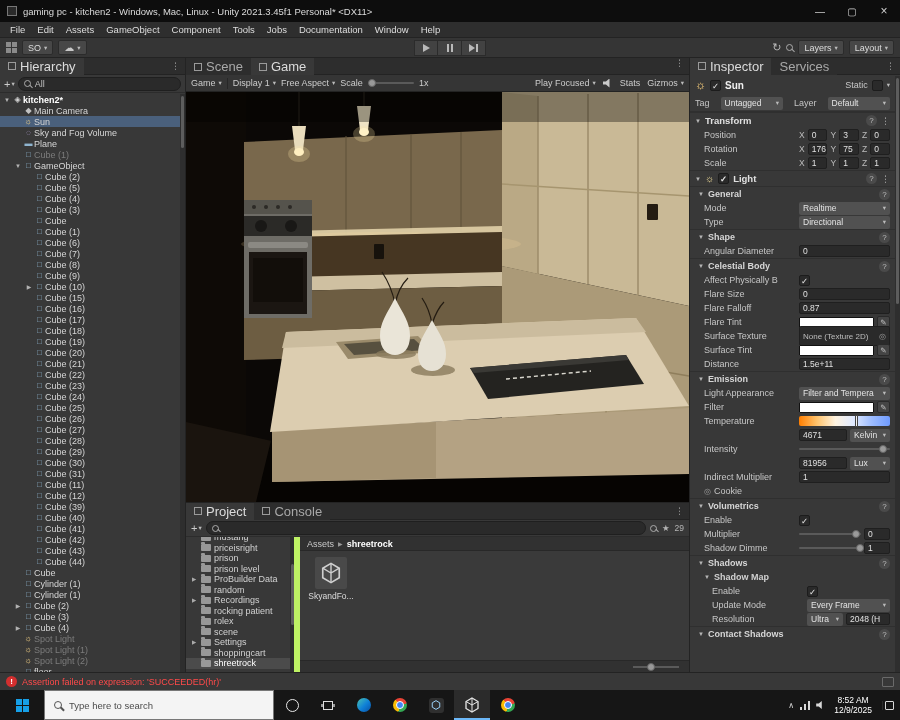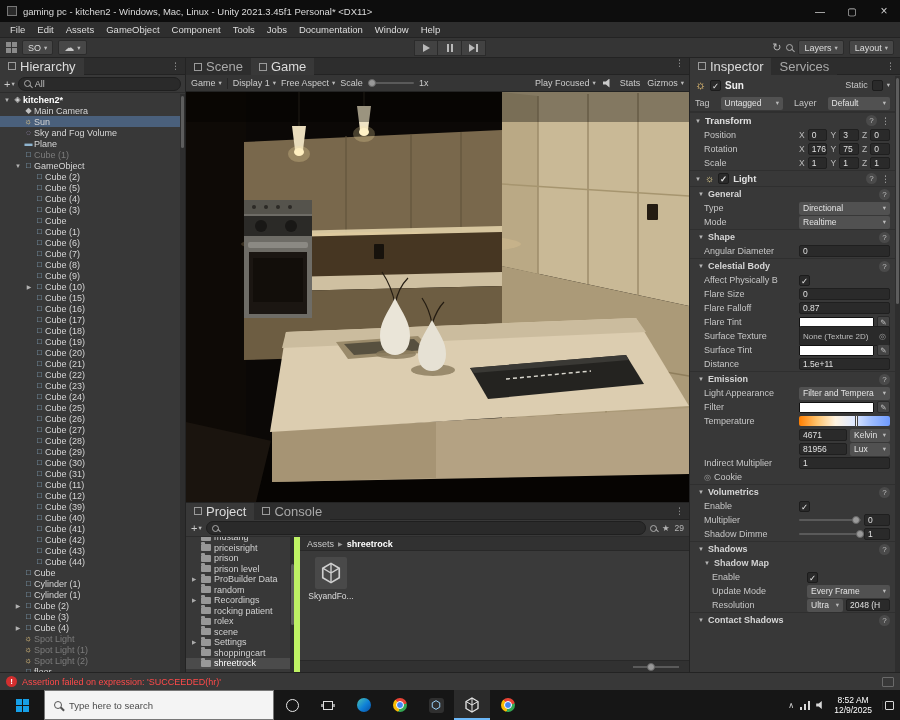--- a/index.html
+++ b/index.html
@@ -889,33 +889,33 @@
           <span class="help">?</span>
           <span class="kebab">⋮</span>
         </div>
         <div>
             <div class="isec-h">
               <span class="sarrow">▼</span>
               <span>General</span>
               <span class="help">?</span>
             </div>
             <div class="irow">
+              <span class="ilabel">Mode</span>
+              <div class="ictrl">
+                <div class="dd">
+                  <span class="ddv">Realtime</span>
+                  <span class="dar">▾</span>
+                </div>
+              </div>
+            </div>
+            <div class="irow">
               <span class="ilabel">Type</span>
               <div class="ictrl">
                 <div class="dd">
                   <span class="ddv">Directional</span>
-                  <span class="dar">▾</span>
-                </div>
-              </div>
-            </div>
-            <div class="irow">
-              <span class="ilabel">Mode</span>
-              <div class="ictrl">
-                <div class="dd">
-                  <span class="ddv">Realtime</span>
                   <span class="dar">▾</span>
                 </div>
               </div>
             </div>
             <div class="isec-h">
               <span class="sarrow">▼</span>
               <span>Shape</span>
               <span class="help">?</span>
             </div>
             <div class="irow">
@@ -1006,20 +1006,29 @@
                 </div>
               </div>
             </div>
             <div class="irow">
               <span class="ilabel"></span>
               <div class="ictrl">
                 <div class="nfield">4671</div>
                 <div class="dd w40">
                   <span class="ddv">Kelvin</span>
                   <span class="dar">▾</span>
+                </div>
+              </div>
+            </div>
+            <div class="irow">
+              <span class="ilabel">Intensity</span>
+              <div class="ictrl">
+                <div class="slider">
+                  <div class="track"></div>
+                  <div class="thumb" style="left: 88%;"></div>
                 </div>
               </div>
             </div>
             <div class="irow">
               <span class="ilabel"></span>
               <div class="ictrl">
                 <div class="nfield">81956</div>
                 <div class="dd w40">
                   <span class="ddv">Lux</span>
                   <span class="dar">▾</span>

